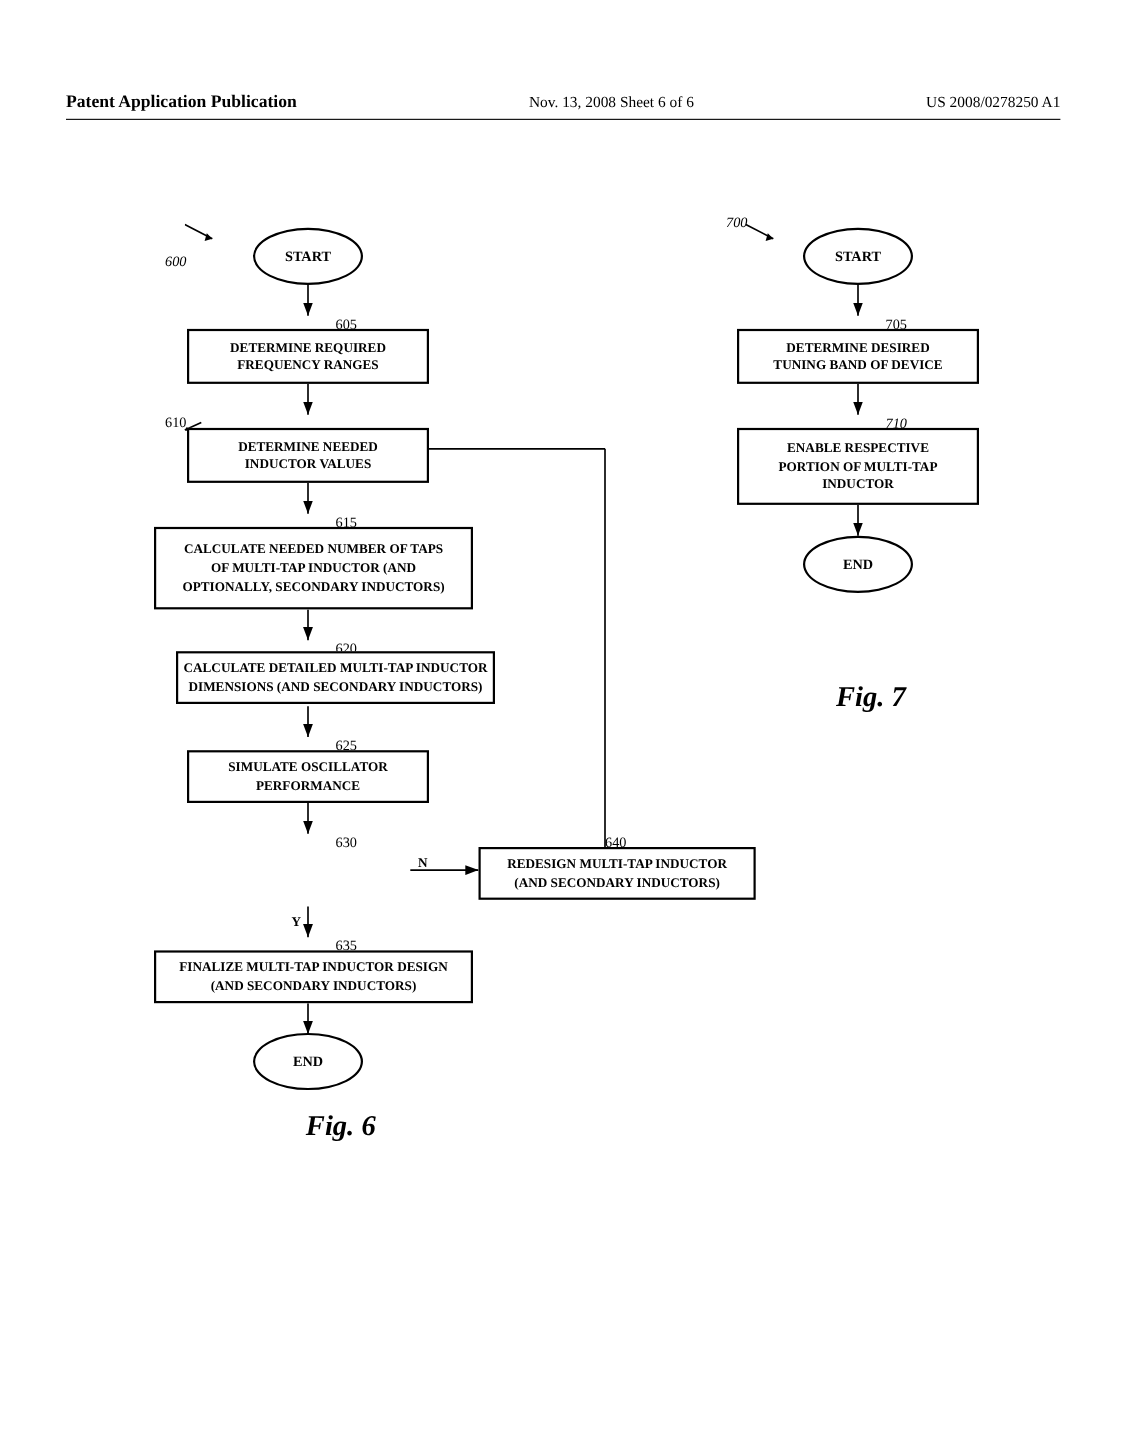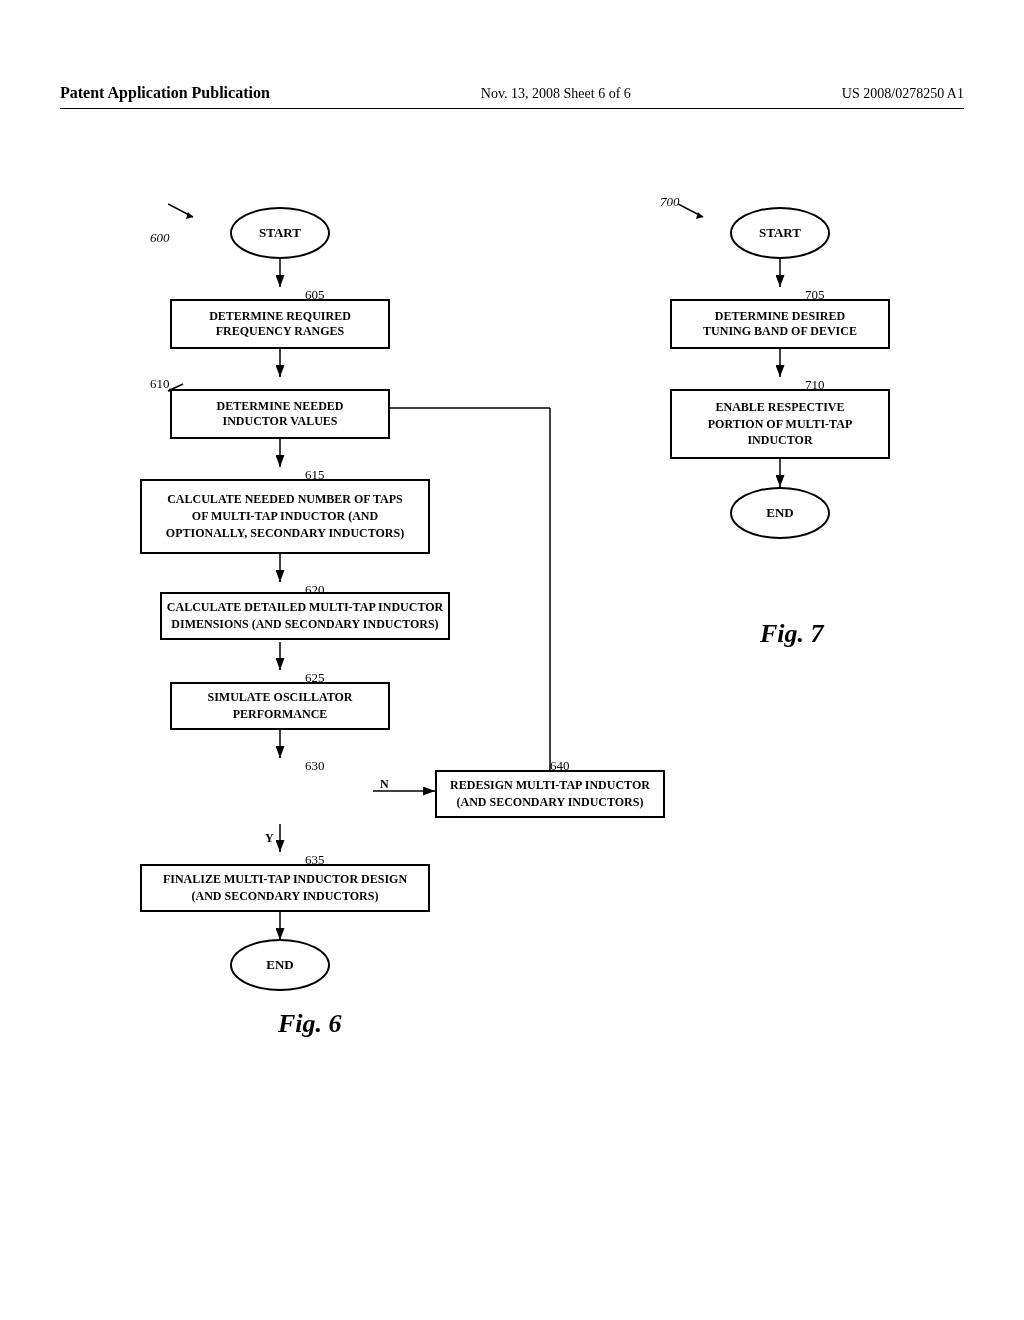--- a/index.html
+++ b/index.html
@@ -213,21 +213,21 @@
 
     <div class="step-label" style="left:245px; top:619px;">630</div>
 
 
     <div class="yn-label" style="left:320px; top:638px;">N</div>
 
     <div class="yn-label" style="left:205px; top:692px;">Y</div>
 
     <div class="step-label" style="left:490px; top:619px;">640</div>
 
-    <div class="fc-rect" style="left:375px; top:631px; width:230px; height:48px;">
+    <div class="fc-rect" style="left:375px; top:631px; width:252px; height:48px;">
       <span style="white-space:pre-line; line-height:1.4;">REDESIGN MULTI-TAP INDUCTOR
 (AND SECONDARY INDUCTORS)</span>
     </div>
 
     <div class="step-label" style="left:245px; top:713px;">635</div>
 
     <div class="fc-rect" style="left:80px; top:725px; width:290px; height:48px;">
       <span style="white-space:pre-line; line-height:1.4;">FINALIZE MULTI-TAP INDUCTOR DESIGN
 (AND SECONDARY INDUCTORS)</span>
     </div>
@@ -248,21 +248,21 @@
       <span>START</span>
     </div>
 
     <div class="step-label" style="left:745px; top:148px;">705</div>
 
     <div class="fc-rect" style="left:610px; top:160px; width:220px; height:50px;">
       <span style="white-space:pre-line;">DETERMINE DESIRED
 TUNING BAND OF DEVICE</span>
     </div>
 
-    <div class="step-label" style="left:745px; top:238px;">710</div>
+    <div class="step-label" style="left:745px; top:238px;font-style:italic;">710</div>
 
     <div class="fc-rect" style="left:610px; top:250px; width:220px; height:70px;">
       <span style="white-space:pre-line; line-height:1.4;">ENABLE RESPECTIVE
 PORTION OF MULTI-TAP
 INDUCTOR</span>
     </div>
 
     <div class="fc-oval" style="left:670px; top:348px; width:100px; height:52px;">
       <span>END</span>
     </div>

